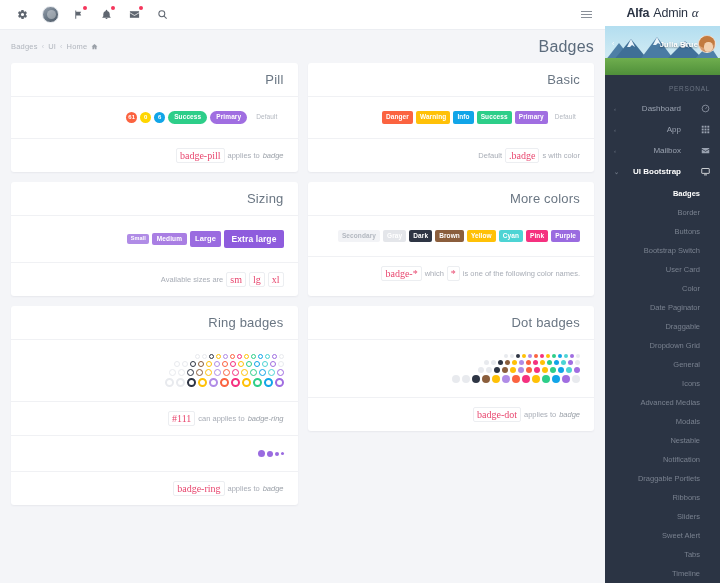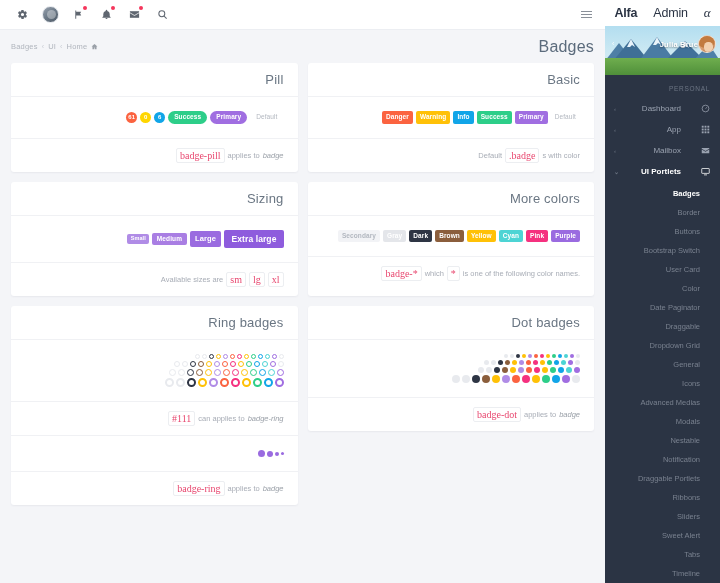--- a/index.html
+++ b/index.html
@@ -143,21 +143,21 @@
   
   .sidebar {
     width: 115px; height: 583px;
     background: #2b3444;
     display: flex; flex-direction: column;
     overflow: hidden; position: relative;
   }
   .brand {
     height: 26px; background: #fff;
     display: flex; align-items: center; justify-content: center;
-    gap: 16px;
+    gap: 4px;
     flex: 0 0 26px;
   }
   .brand .b1 { font-size: 12.5px; font-weight: 700; color: #2b3444; letter-spacing: -.2px; }
   .brand .b2 { font-size: 12.5px; font-weight: 400; color: #2b3444; letter-spacing: -.2px; }
   .brand .alpha { font-size: 13px; color: #2b3444; font-style: italic; font-family: "Liberation Serif", serif;}
 
   .profile {
     height: 49px; flex: 0 0 49px;
     position: relative; overflow: hidden;
     background: linear-gradient(#a9d9ef 0%, #bfe6f2 55%, #8fd4e8 100%);
@@ -596,21 +596,21 @@
             <svg width="9" height="9" viewBox="0 0 24 24" fill="currentColor">
                 <path d="M2 5h20v2l-10 6L2 7V5zm0 4.3V19h20V9.3l-10 6-10-6z"></path>
               </svg>
           </span>
         </div>
       </div>
 
       <div class="menu-item-wrap">
         <div class="menu-item active">
           <span class="mi-chev">⌄</span>
-          <span>UI Portlets</span>
+          <span>UI Bootstrap</span>
           <span class="mi-ico">
             <svg width="9" height="9" viewBox="0 0 24 24" fill="none" stroke="currentColor" stroke-width="2">
                 <rect x="2" y="4" width="20" height="13" rx="1"></rect>
                 <path d="M8 21h8"></path>
               </svg>
           </span>
         </div>
       </div>
 
       <div class="submenu" id="submenu">

